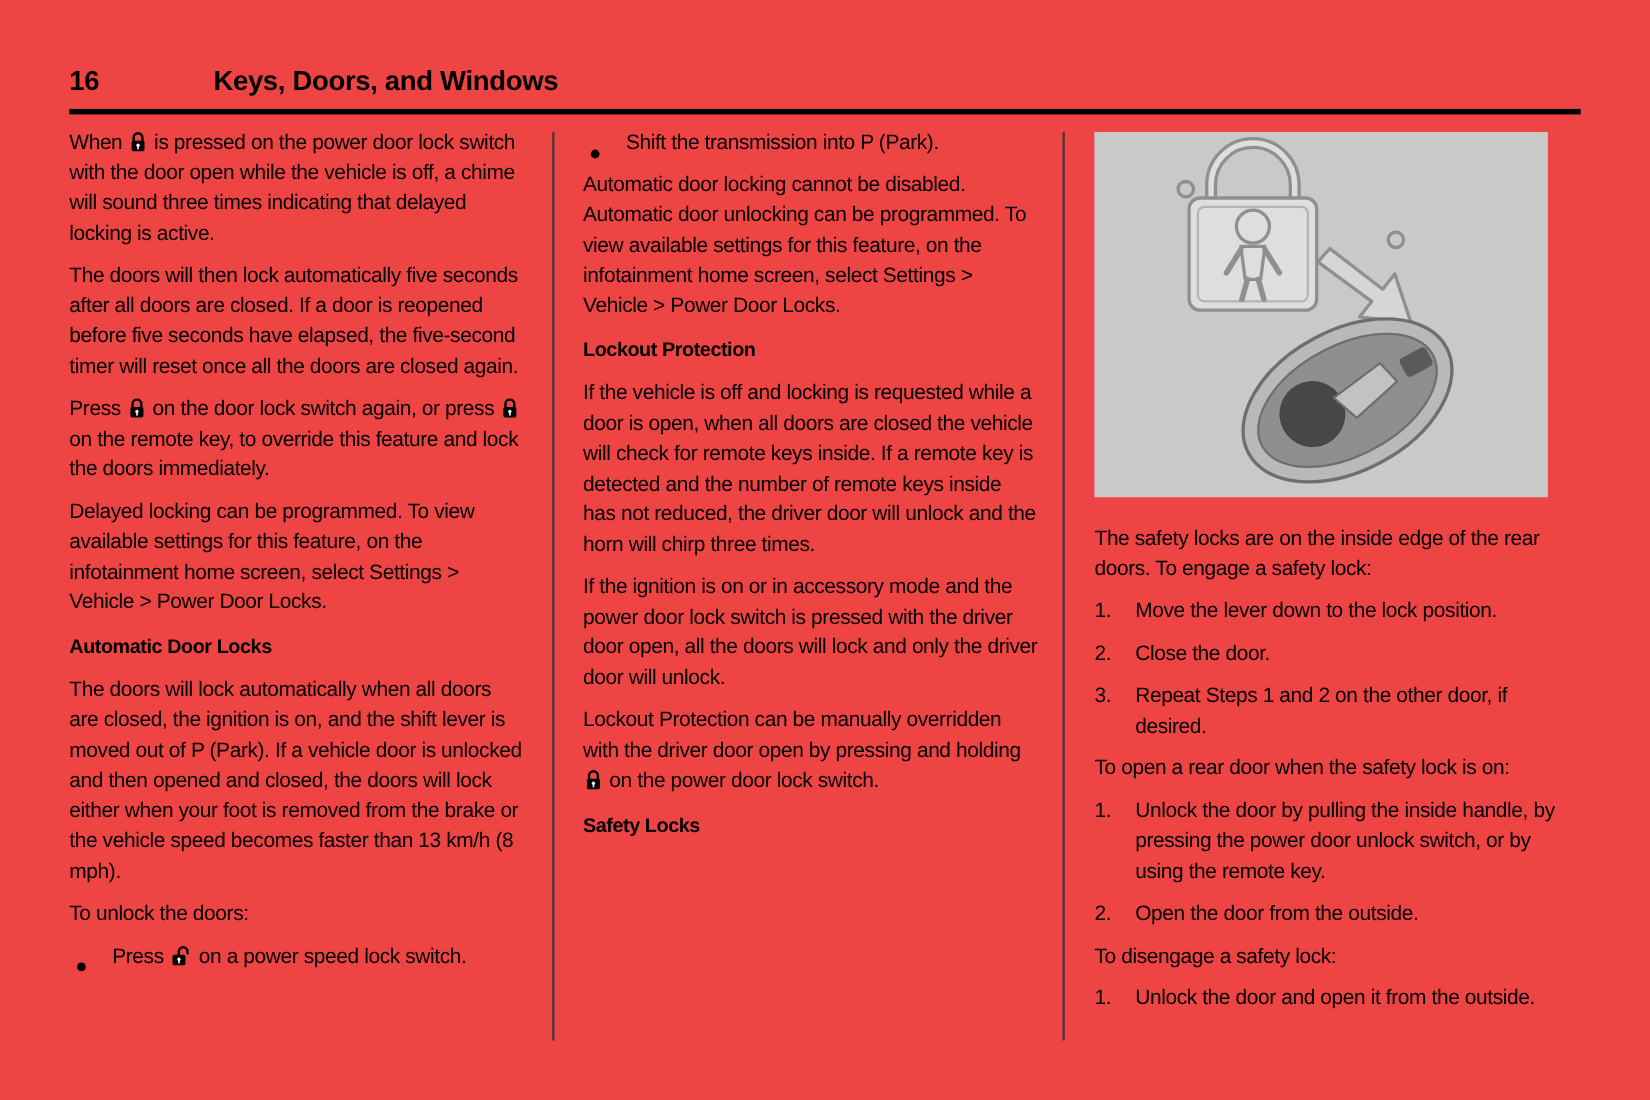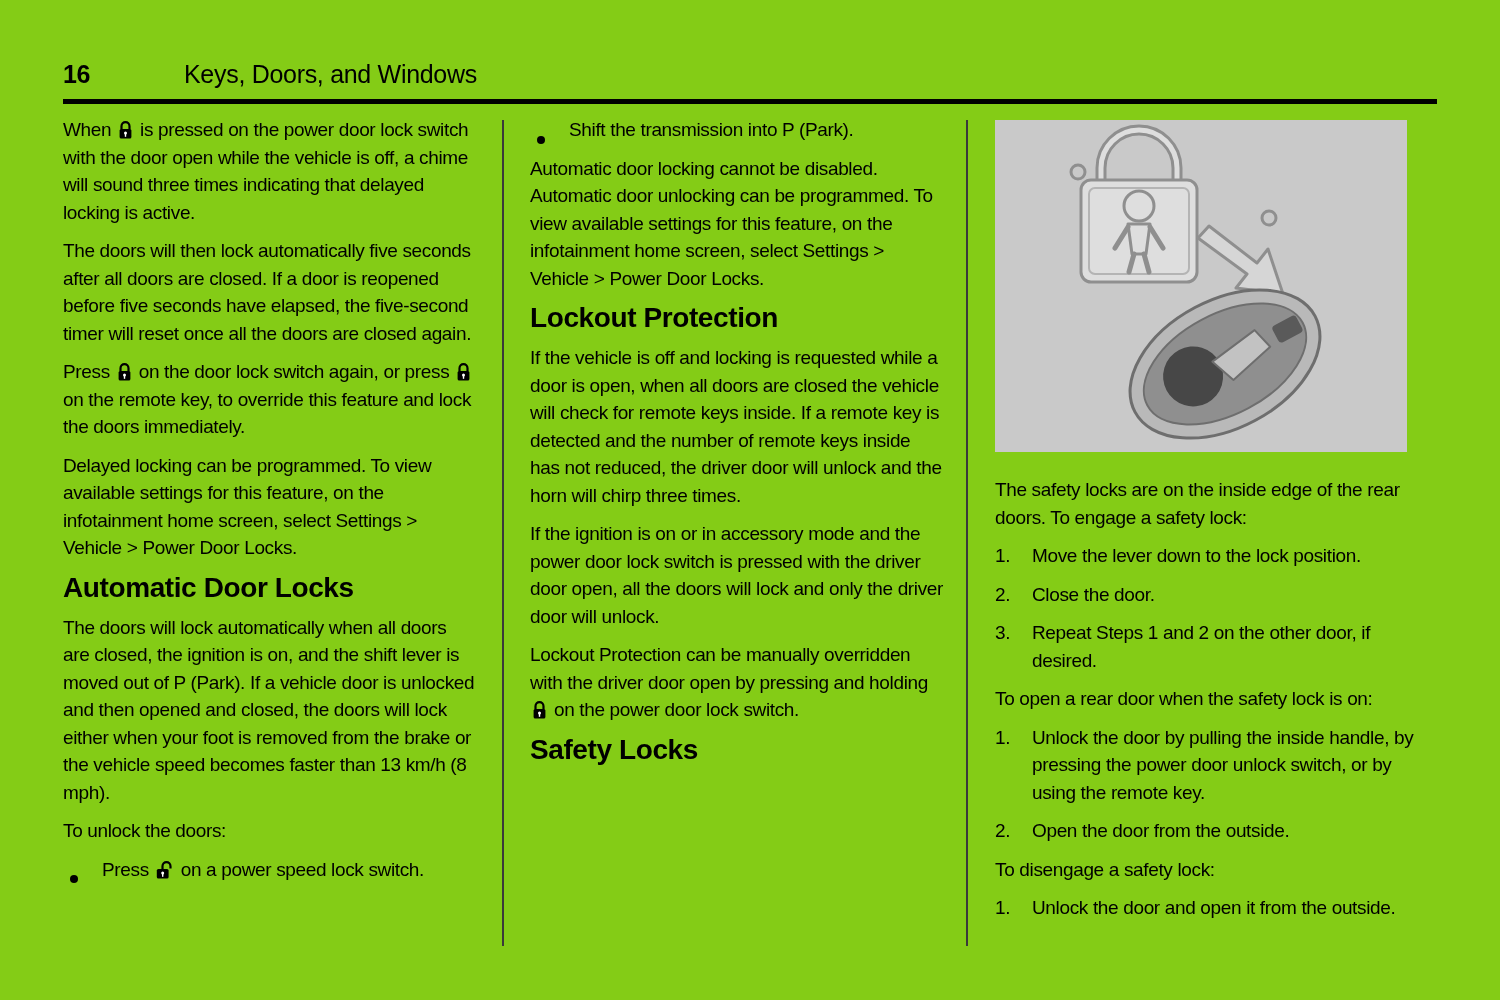--- a/index.html
+++ b/index.html
@@ -1,29 +1,29 @@
 <!DOCTYPE html>
 <html><head>
 <meta charset="utf-8">
 <style>
   html,body{margin:0;padding:0;background:#fff;}
-  .page{position:relative;width:1500px;height:1000px;background:#84cc16;overflow:hidden;
+  .page{position:relative;width:1500px;height:1000px;background:#ef4444;overflow:hidden;
         font-family:"Liberation Sans",sans-serif;color:#000;}
   .pagenum{position:absolute;left:63px;top:60px;font-size:25px;font-weight:700;letter-spacing:-0.3px;}
-  .chapter{position:absolute;left:184px;top:60px;font-size:25px;font-weight:400;letter-spacing:-0.3px;}
+  .chapter{position:absolute;left:194px;top:60px;font-size:25px;font-weight:700;letter-spacing:-0.3px;}
   .hrule{position:absolute;left:63px;top:99px;width:1374px;height:5px;background:#000;}
   .vdiv{position:absolute;top:120px;height:826px;width:2px;background:#3a3a3a;}
   .vdiv1{left:502px;}
   .vdiv2{left:966px;}
   .col{position:absolute;top:116px;font-size:19px;line-height:27.5px;letter-spacing:-0.35px;}
   .col1{left:63px;width:414px;}
   .col2{left:530px;width:414px;}
   .col3{left:995px;width:444px;}
   .col p{margin:0 0 11px 0;}
-  .col h2{font-size:28px;line-height:30px;margin:0 0 11px 0;letter-spacing:-0.4px;}
+  .col h2{font-size:18px;line-height:30px;margin:0 0 11px 0;letter-spacing:-0.4px;}
   .bullet{display:flex;margin:0 0 11px 0;align-items:flex-end;}
   .bullet .dot{width:8px;height:8px;border-radius:50%;background:#000;margin:10px 24px 0 7px;flex:none;}
   .bullet .bt{flex:1;}
   .numitem{display:flex;margin:0 0 11px 0;}
   .numitem .num{width:37px;flex:none;}
   .numitem .nt{flex:1;}
   .icon-lock{display:inline-block;vertical-align:-4px;margin:0 2px;line-height:0;}
   .figure{width:412px;height:332px;margin:4px 0 24px 0;background:#c9c9c9;}
 </style>
 </head>

